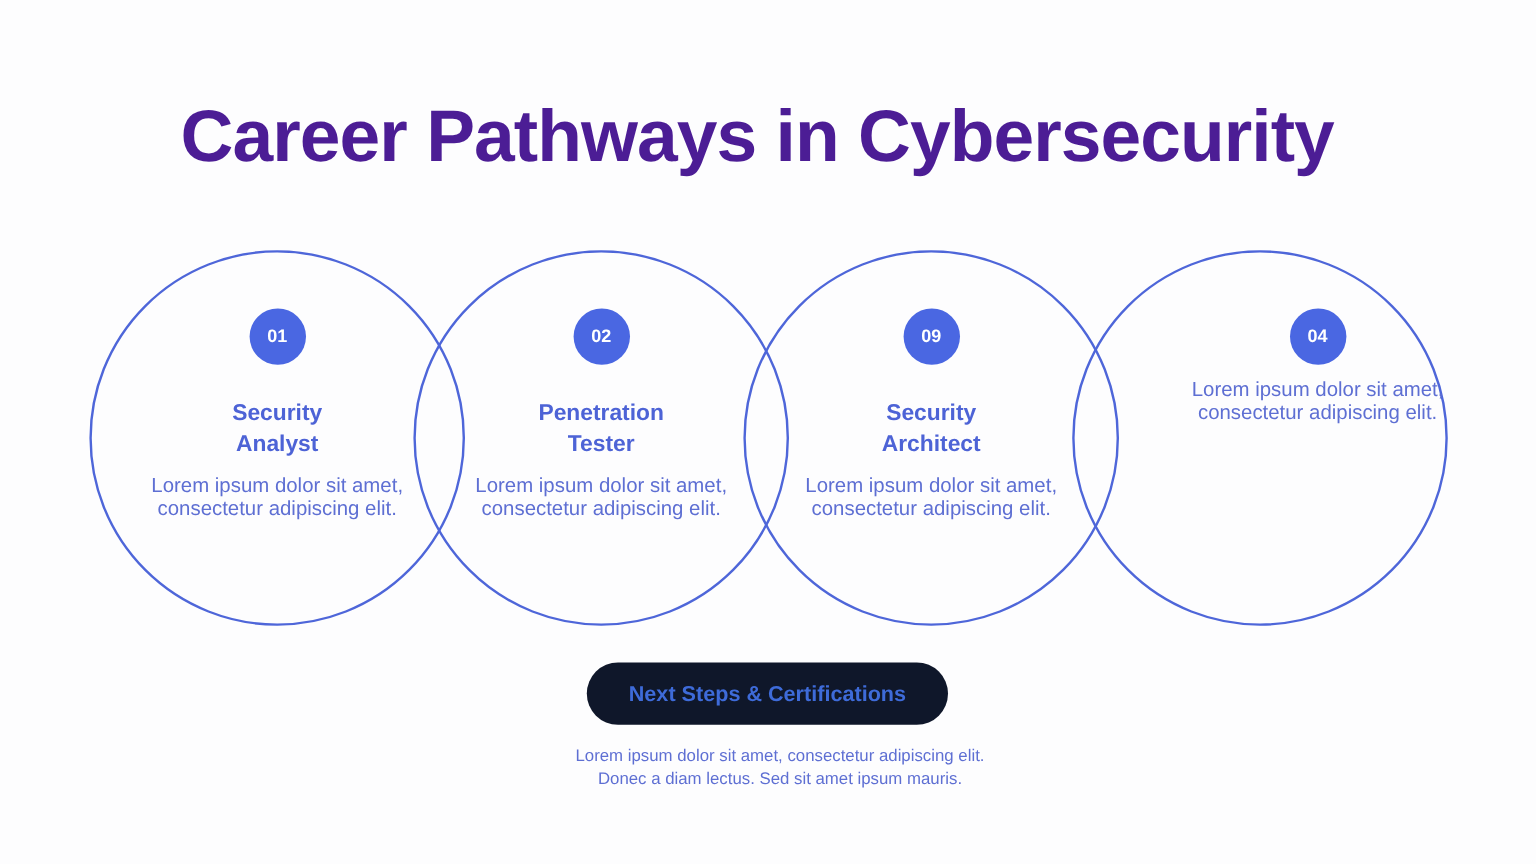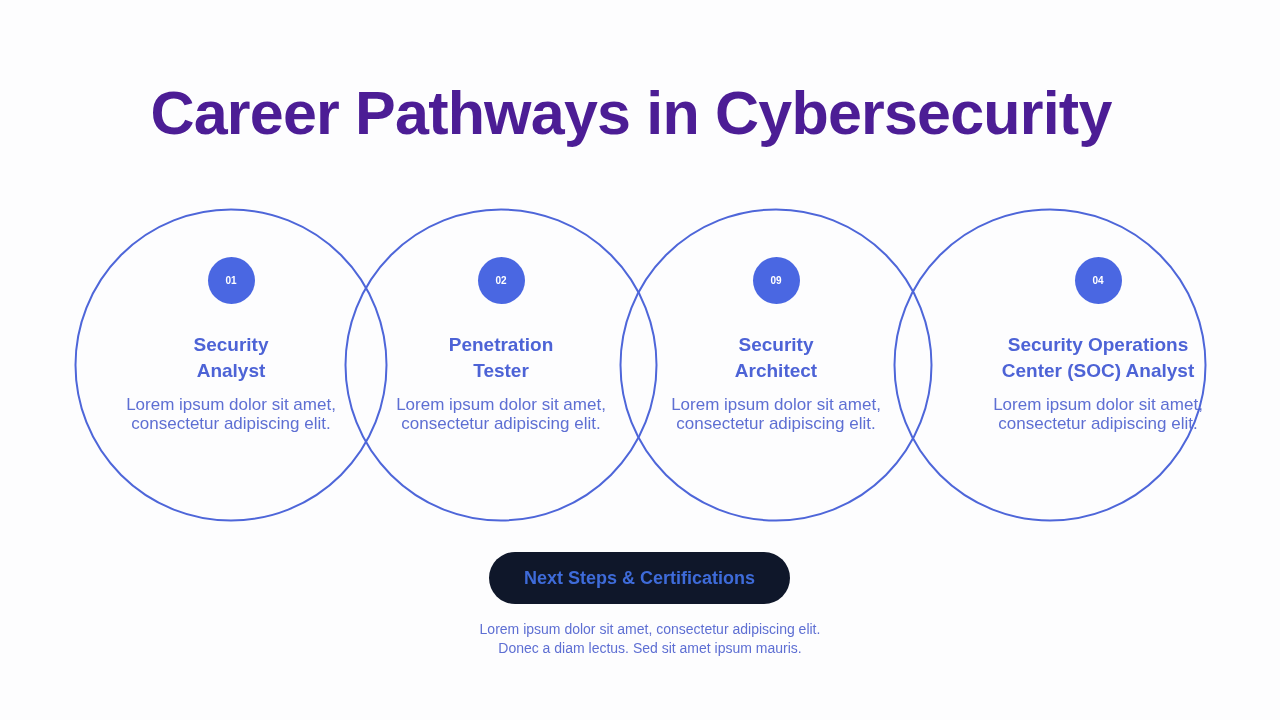--- a/index.html
+++ b/index.html
@@ -12,21 +12,21 @@
   }
 
   .rings { position: absolute; left: 0; top: 0; width: 1280px; height: 720px; pointer-events: none; }
 
   .card {
     position: absolute; width: 240px; text-align: center;
   }
   .badge {
     width: 47px; height: 47px; border-radius: 50%; background: #4A67E2; color: #fff;
     margin: 0 auto; display: flex; align-items: center; justify-content: center;
-    font-size: 10px; font-weight: 700;
+    font-size: 15px; font-weight: 700;
   }
   .card-title {
     margin-top: 28px; font-size: 19px; font-weight: 700; line-height: 26px; color: #4D63D6;
     white-space: pre-line;
   }
   .card-desc {
     margin-top: 11px; font-size: 17px; line-height: 19px; color: #5E6FD3;
     white-space: pre-line;
   }
 
@@ -72,22 +72,20 @@
 <div class="card" style="left:656px; top:257px;">
   <div class="badge">09</div>
   <div class="card-title">Security
 Architect</div>
   <div class="card-desc">Lorem ipsum dolor sit amet,
 consectetur adipiscing elit.</div>
 </div>
 
 <div class="card" style="left:968px; top:257px; width:260px;">
   <div class="badge">04</div>
-  <div class="card-title">Security Operations
-Center (SOC) Analyst</div>
   <div class="card-desc">Lorem ipsum dolor sit amet,
 consectetur adipiscing elit.</div>
 </div>
 
 <button class="pill">Next Steps &amp; Certifications</button>
 
 <div class="footer-text">Lorem ipsum dolor sit amet, consectetur adipiscing elit.
 Donec a diam lectus. Sed sit amet ipsum mauris.</div>
 
 </body></html>

